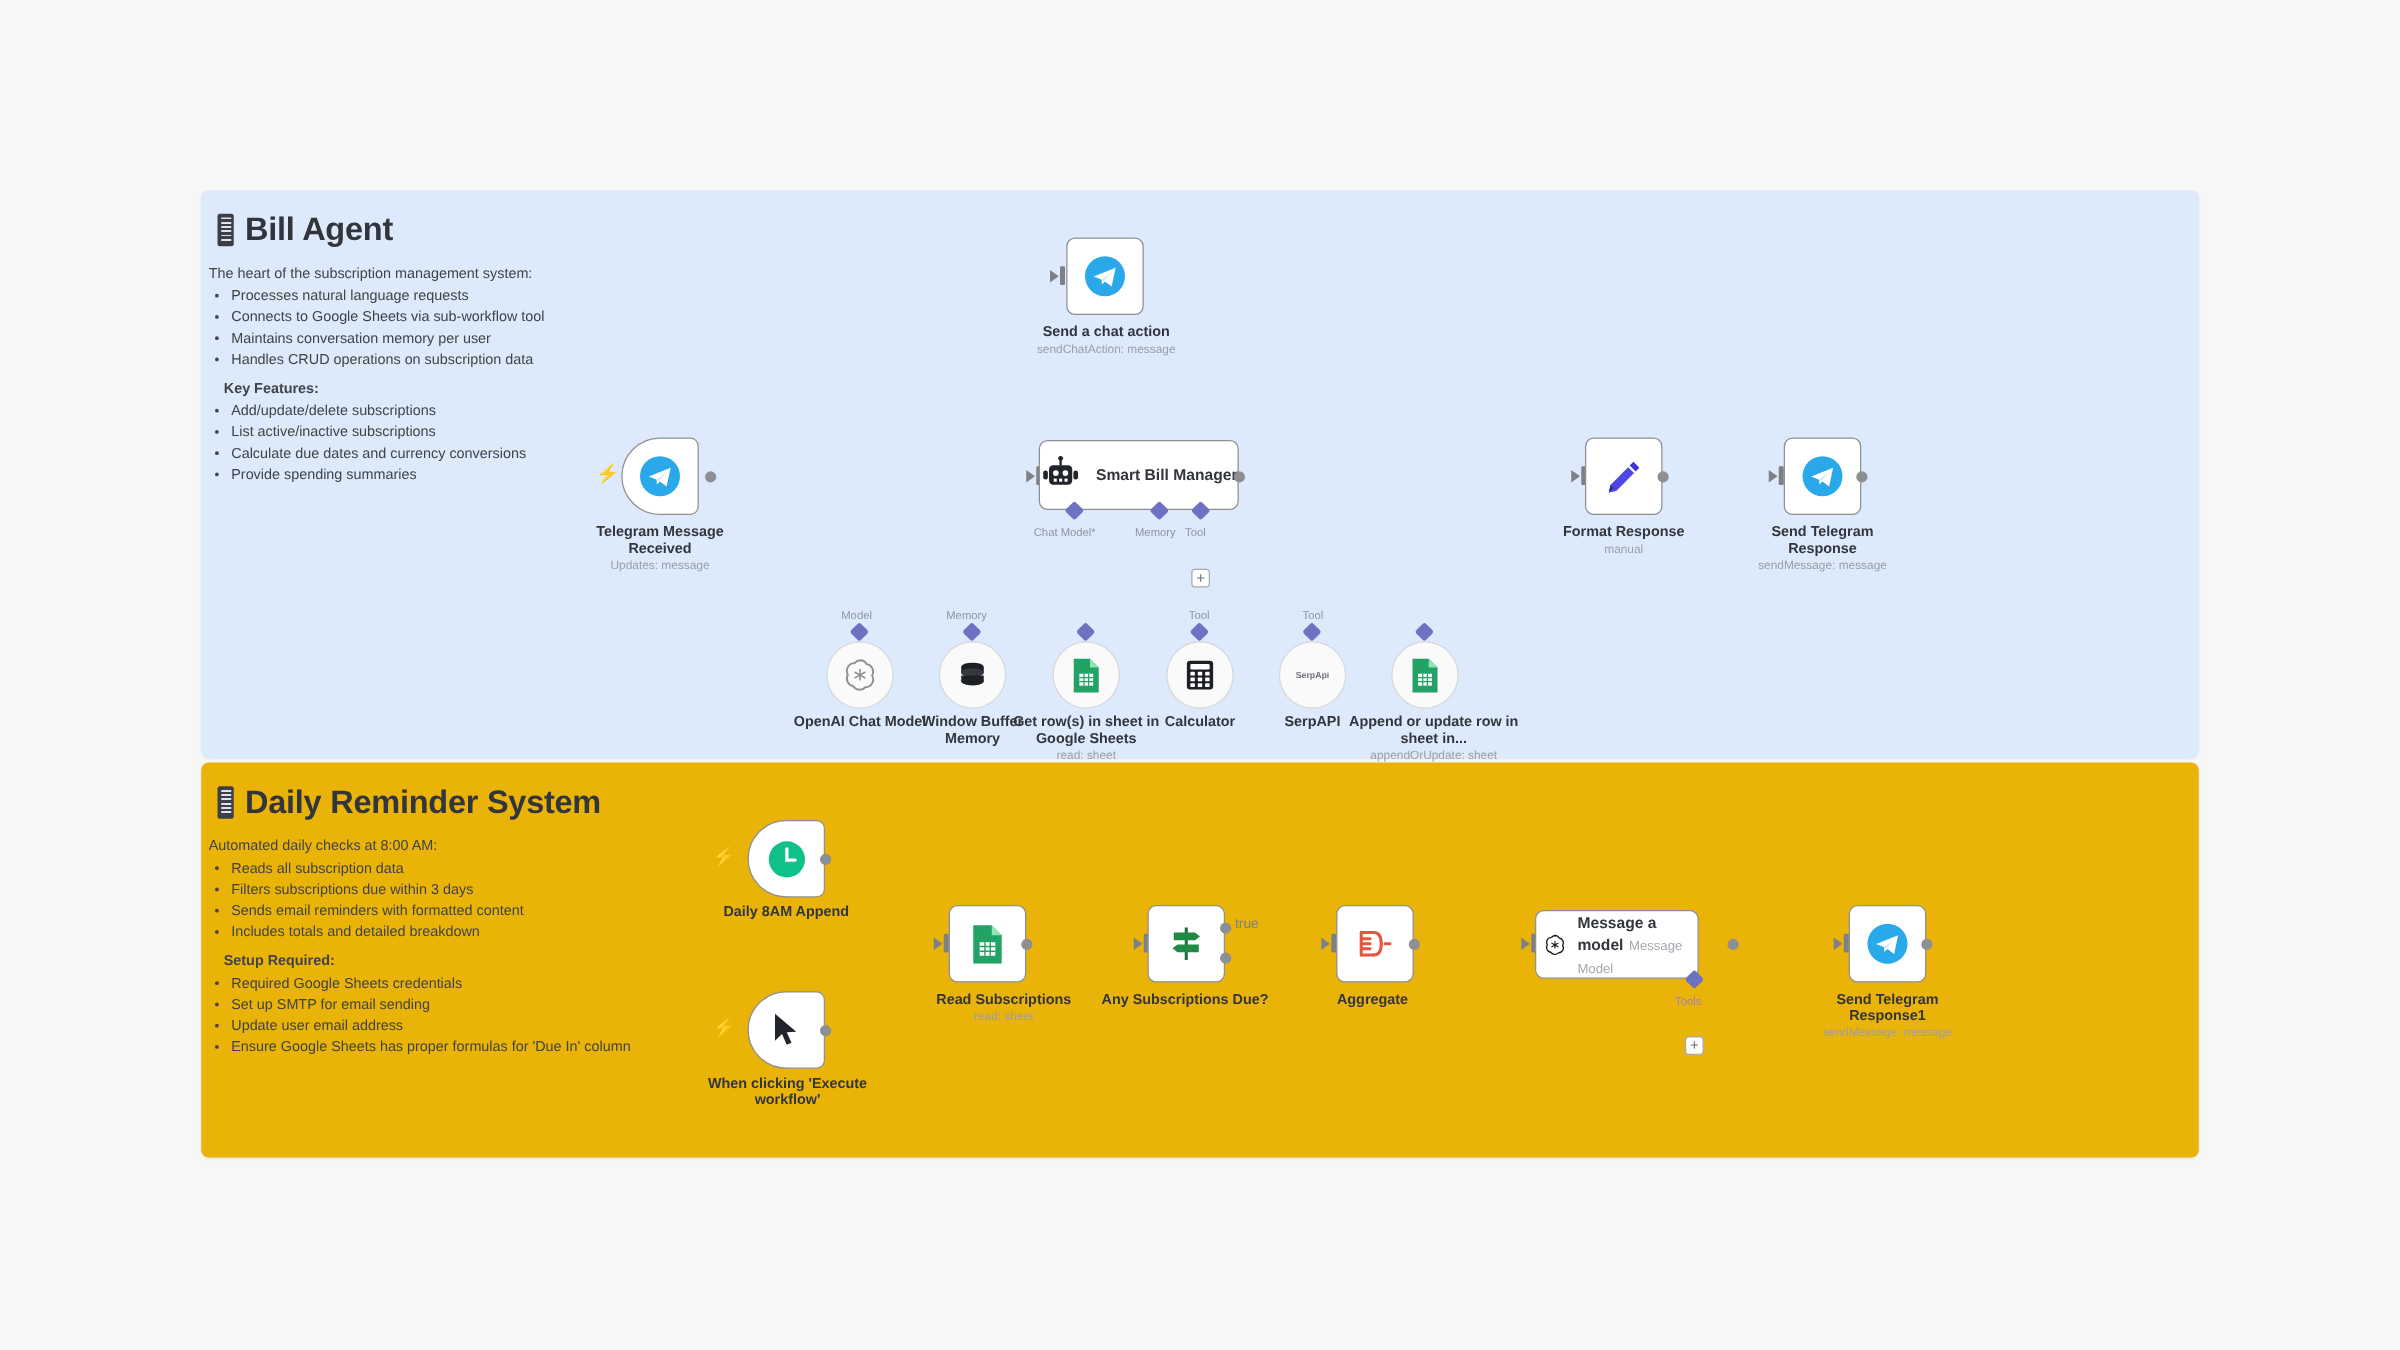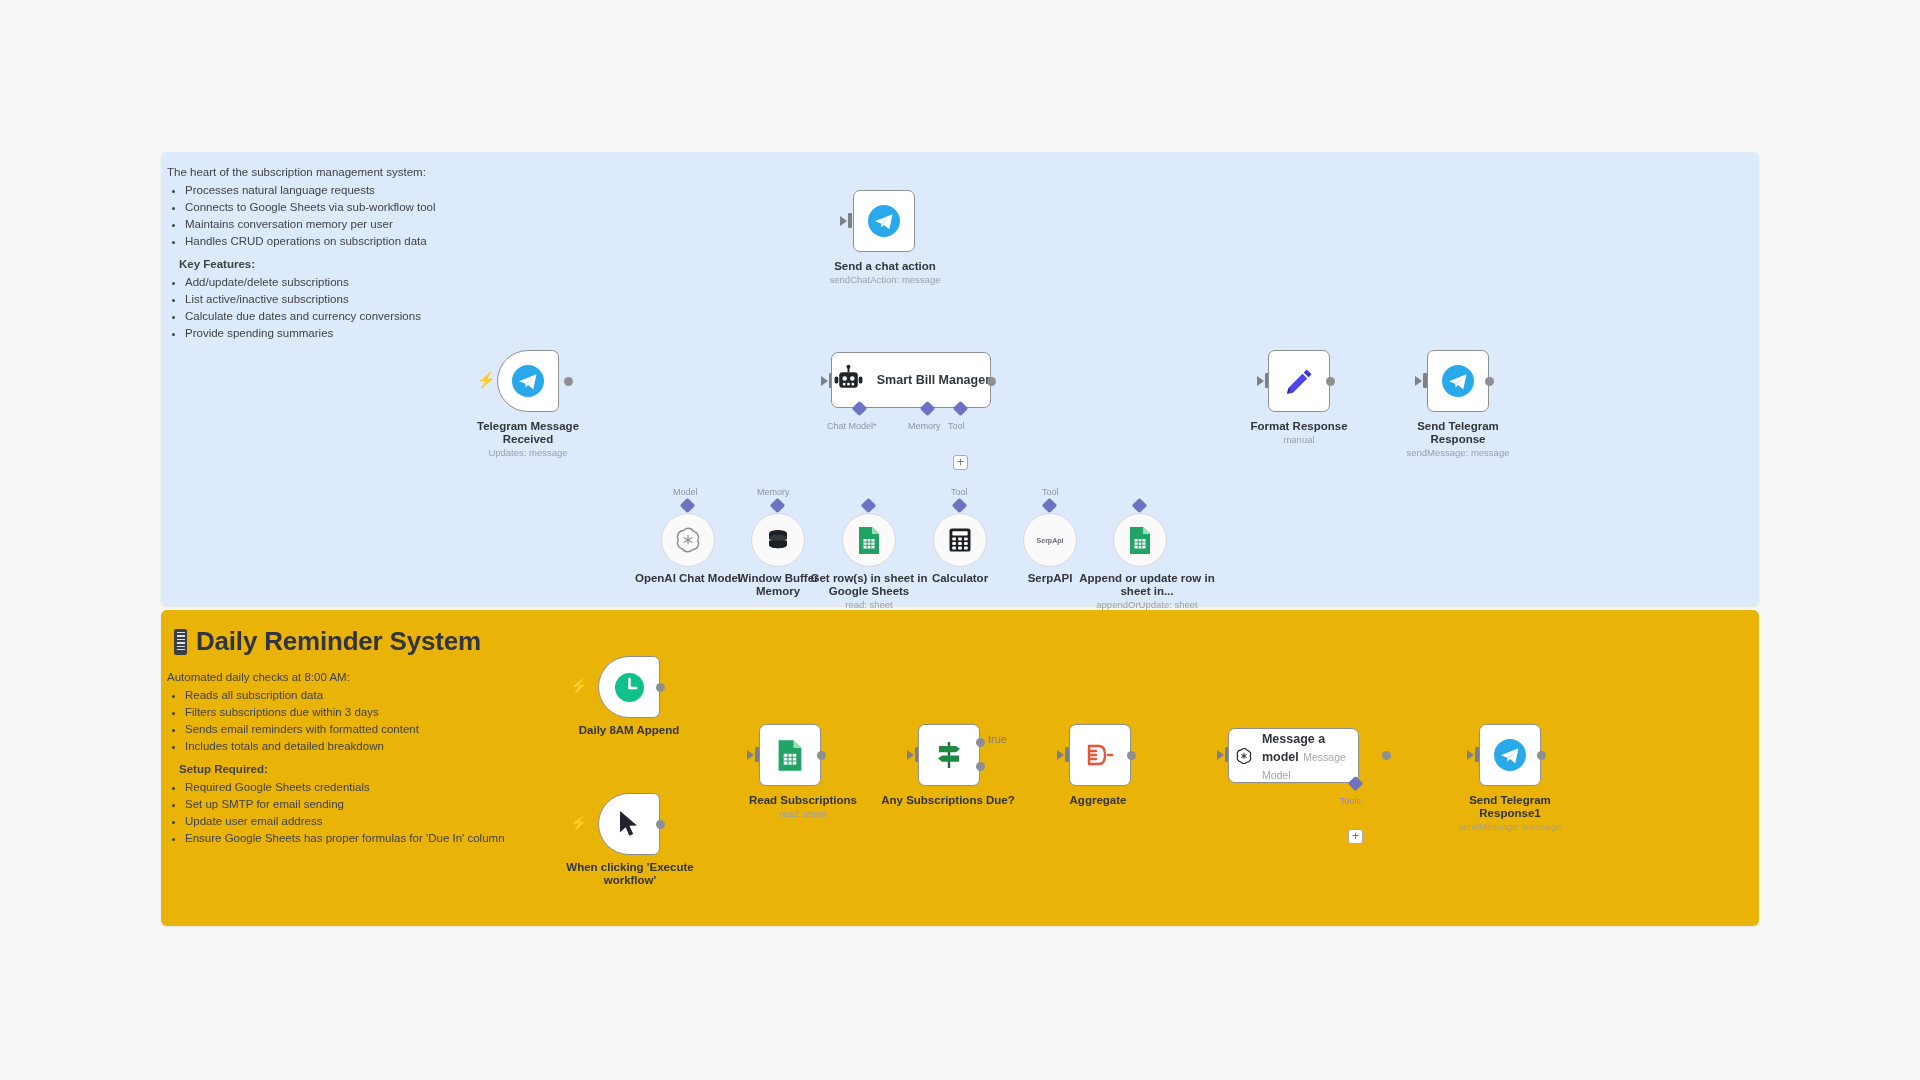--- a/index.html
+++ b/index.html
@@ -236,20 +236,24 @@
     <path class="solid" d="M 982,742 C 1020,742 1040,755 1062,757"></path>
 
     <path class="solid" d="M 1131,755 L 1222,755"></path>
 
     <path class="solid" d="M 1386,755 L 1472,755"></path>
 
     <path class="purple" d="M 1355,790 L 1355,830"></path>
   </svg>
 
   <div class="sticky" id="sticky-bill">
+    <div class="sticky-title">
+      <span class="note-glyph"></span>
+      <span>Bill Agent</span>
+    </div>
     <div class="sticky-body">
       <p>The heart of the subscription management system:</p>
       <ul>
         <li>Processes natural language requests</li>
         <li>Connects to Google Sheets via sub-workflow tool</li>
         <li>Maintains conversation memory per user</li>
         <li>Handles CRUD operations on subscription data</li>
       </ul>
       <div class="sub-head">Key Features:</div>
       <ul>

